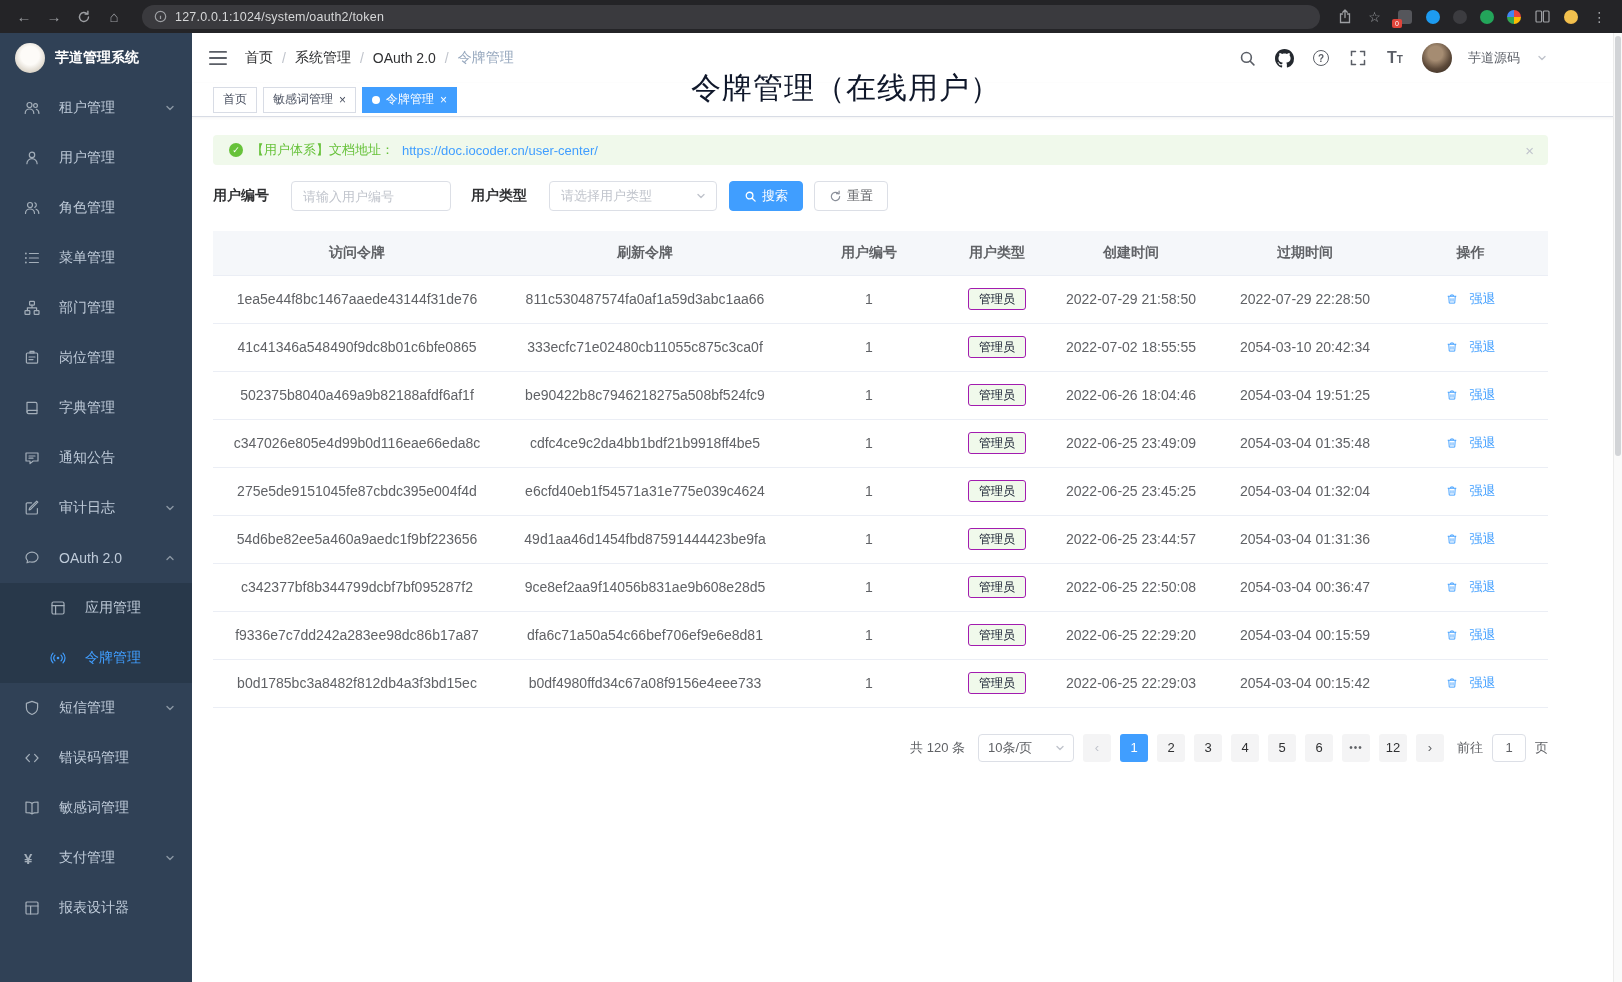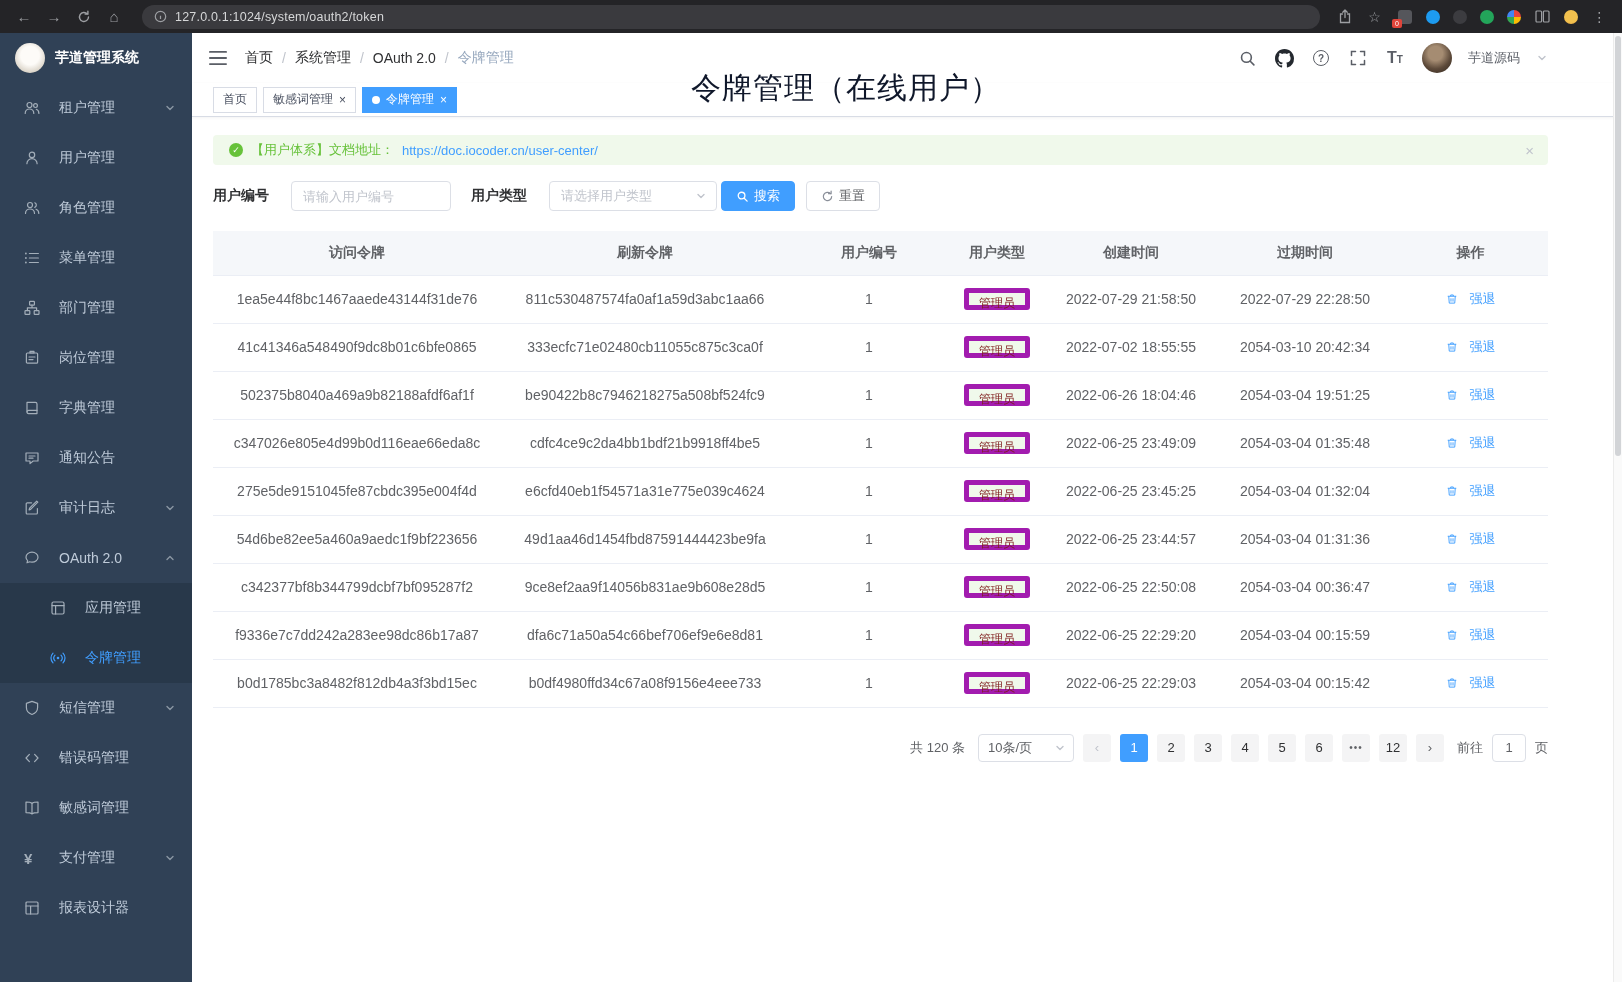--- a/index.html
+++ b/index.html
@@ -71,32 +71,32 @@
 
   .alert{background:#f0f9eb;border-radius:4px;height:30px;display:flex;align-items:center;padding:0 16px;gap:8px;font-size:13px;color:#67c23a;position:relative}
   .alert-check{width:14px;height:14px;border-radius:50%;background:#67c23a;color:#fff;font-size:9px;display:flex;align-items:center;justify-content:center;flex:none}
   .alert-link{color:#409eff;text-decoration:none;cursor:pointer}
   .alert-close{position:absolute;right:14px;color:#c0c4cc;font-size:15px;cursor:pointer}
 
   .filters{display:flex;align-items:center;margin-top:16px;font-size:14px}
   .f-label{font-weight:700;color:#303133;margin-right:22px;white-space:nowrap}
   .f-input{width:160px;height:30px;border:1px solid #dcdfe6;border-radius:4px;padding:0 11px;font-size:13px;color:#606266;margin-right:20px;font-family:inherit;outline:none}
   .f-input::placeholder{color:#c0c4cc}
-  .f-select{width:168px;height:30px;border:1px solid #dcdfe6;border-radius:4px;display:flex;align-items:center;justify-content:space-between;padding:0 9px 0 11px;font-size:13px;color:#c0c4cc;margin-right:4px;cursor:pointer}
+  .f-select{width:168px;height:30px;border:1px solid #dcdfe6;border-radius:4px;display:flex;align-items:center;justify-content:space-between;padding:0 9px 0 11px;font-size:13px;color:#c0c4cc;margin-right:12px;cursor:pointer}
   .f-select .chev{color:#c0c4cc}
   .btn{height:30px;border-radius:4px;padding:0 14px;font-size:13px;display:inline-flex;align-items:center;gap:5px;cursor:pointer;font-family:inherit}
   .btn.primary{background:#409eff;border:1px solid #409eff;color:#fff;margin-right:11px}
   .btn.plain{background:#fff;border:1px solid #dcdfe6;color:#606266}
   .bico{flex:none}
 
   
   .tbl{width:1335px;border-collapse:collapse;table-layout:fixed;margin-top:20px;font-size:14px;color:#606266}
   .tbl th{height:44px;background:#f5f7fa;color:#606266;font-weight:700;font-size:14px;border-bottom:1px solid #ebeef5;text-align:center;white-space:nowrap}
   .tbl td{height:48px;border-bottom:1px solid #ebeef5;text-align:center;white-space:nowrap;overflow:hidden}
-  .tag{display:inline-block;height:22px;line-height:20px;padding:0 10px;background:#f0f9eb;border:5px solid #a21caf;color:#7f1d1d;border-radius:3px;font-size:12px}
+  .tag{display:inline-block;height:22px;line-height:20px;padding:0 10px;background:#f0f9eb;border:1px solid #a21caf;color:#0f172a;border-radius:3px;font-size:12px}
   .act-link{color:#409eff;display:inline-flex;align-items:center;gap:12px;font-size:13px;cursor:pointer;text-decoration:none}
 
   
   .pager{width:1335px;display:flex;align-items:center;justify-content:flex-end;margin-top:26px;gap:9px;font-size:13px;color:#606266}
   .pg-total{margin-right:4px;white-space:nowrap}
   .pg-size{width:96px;height:28px;border:1px solid #dcdfe6;border-radius:4px;display:flex;align-items:center;justify-content:space-between;padding:0 7px 0 9px;color:#606266;cursor:pointer;flex:none}
   .pg-size .chev{color:#c0c4cc}
   .pg-btn{min-width:28px;height:28px;background:#f4f4f5;border:none;border-radius:3px;display:inline-flex;align-items:center;justify-content:center;color:#303133;font-size:13px;cursor:pointer;font-family:inherit;padding:0 4px}
   .pg-btn.active{background:#409eff;color:#fff}
   .pg-btn.nav-prev{color:#c0c4cc}

